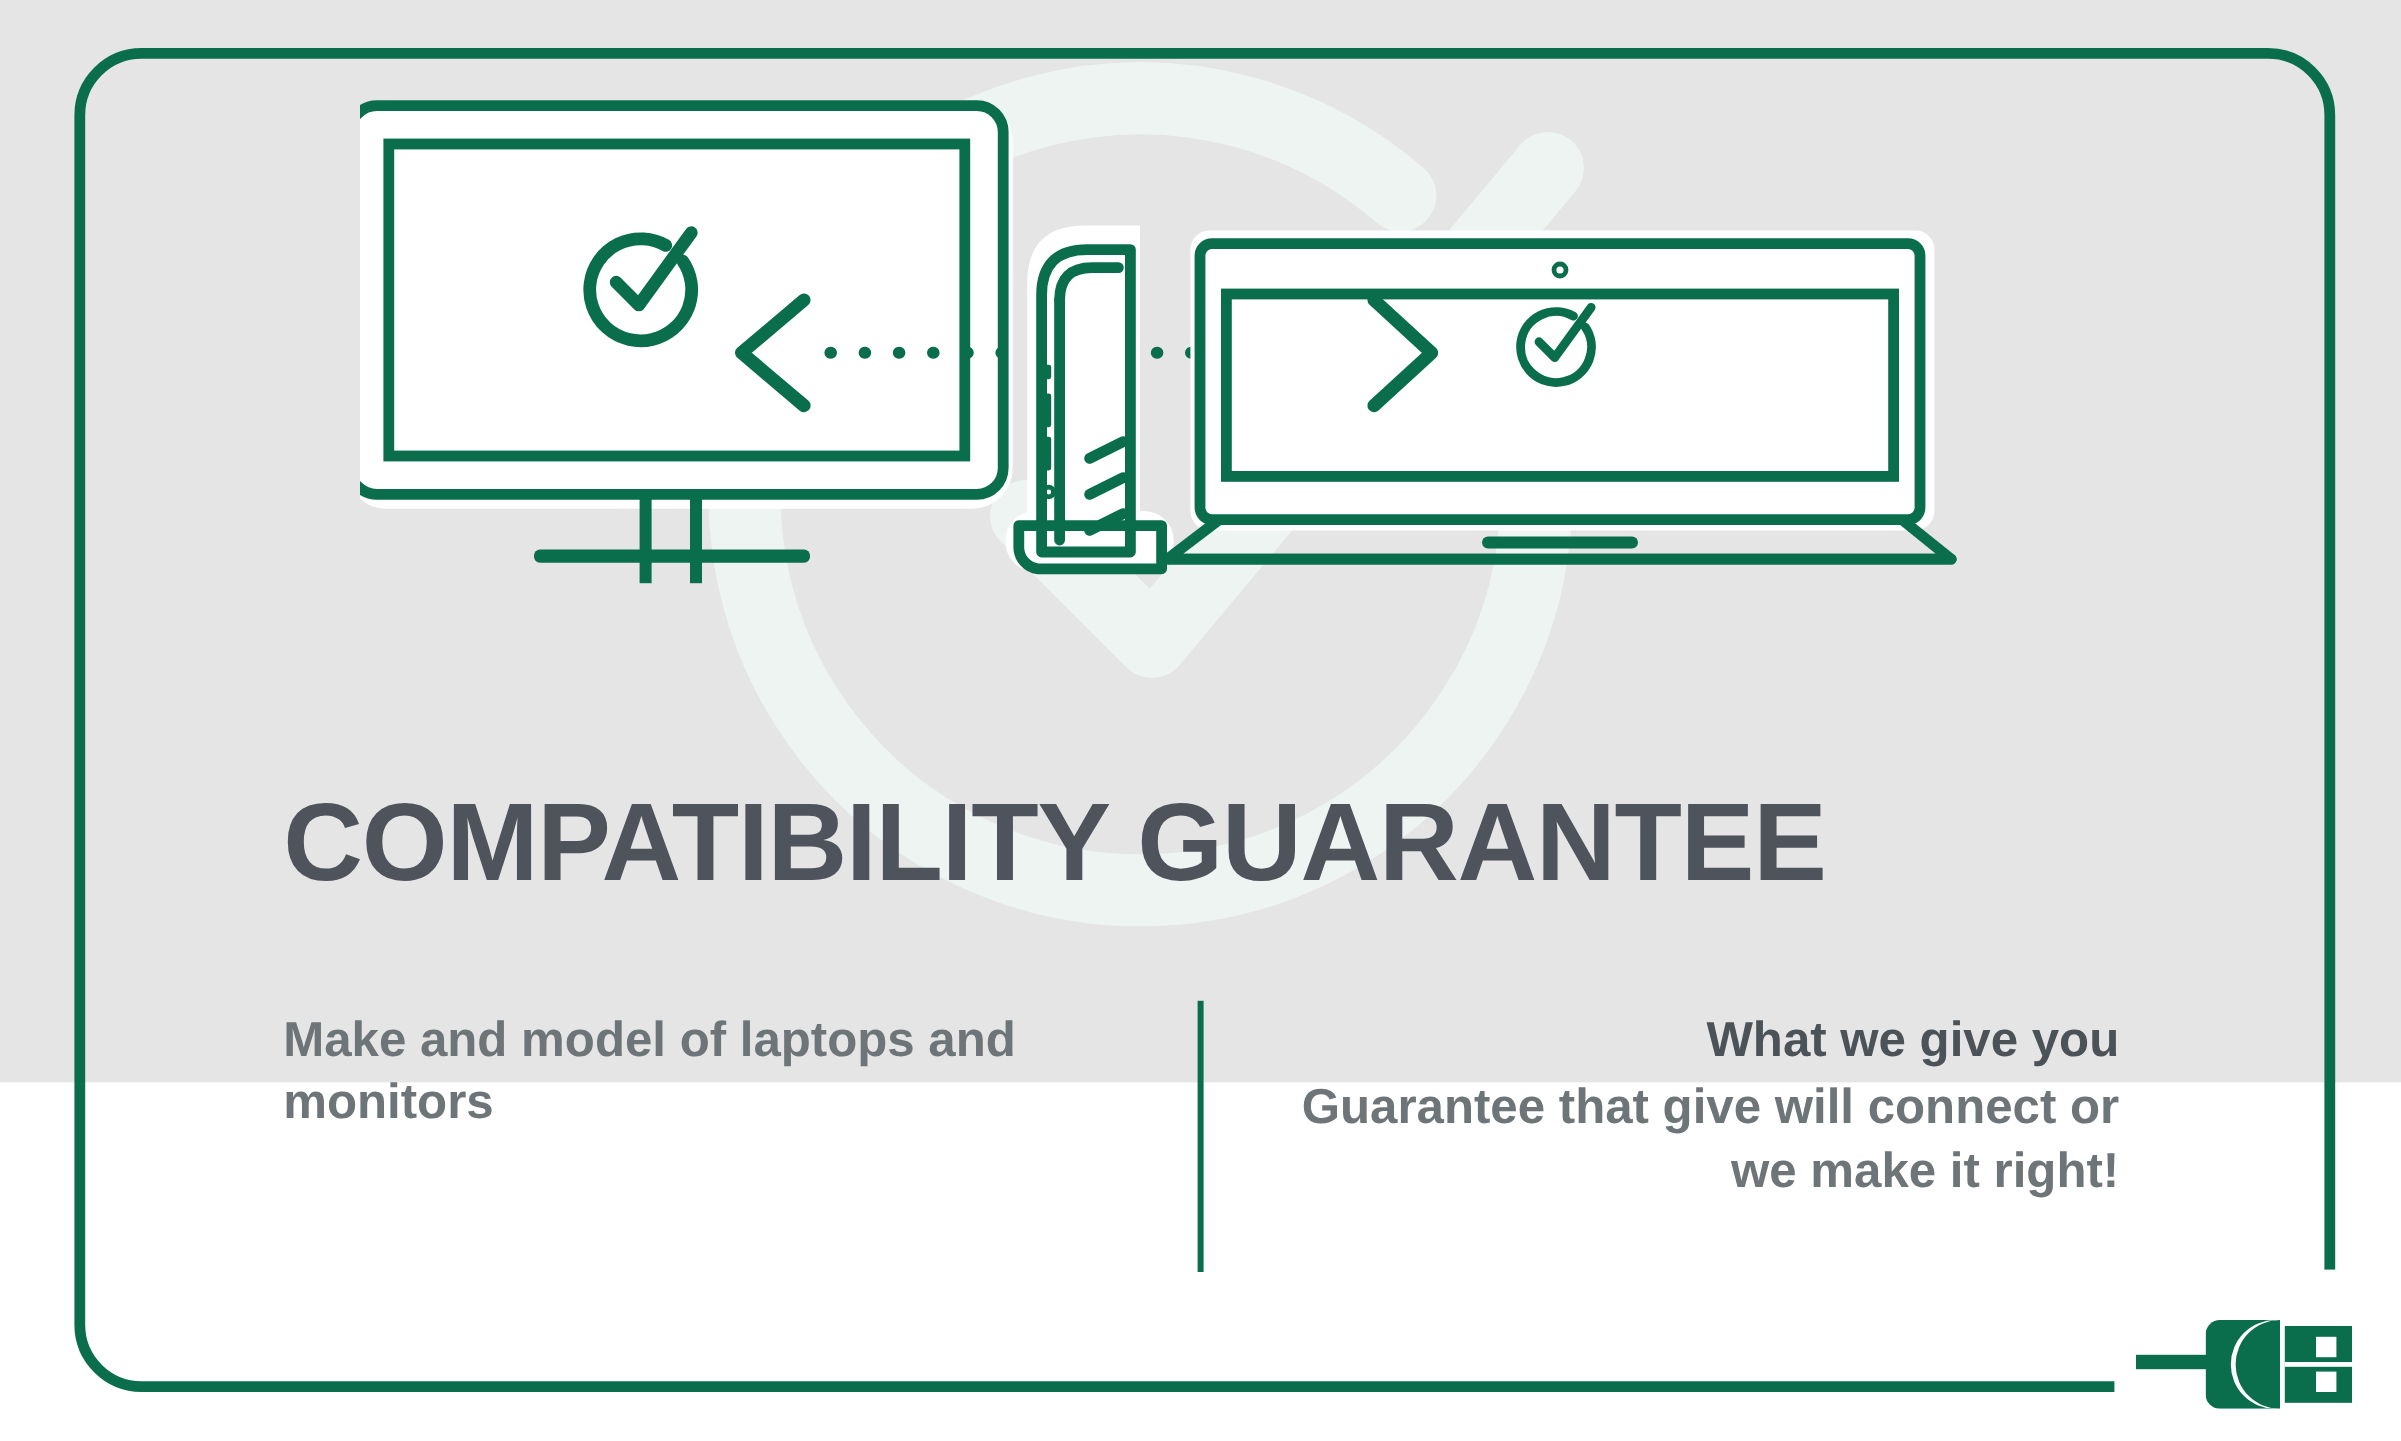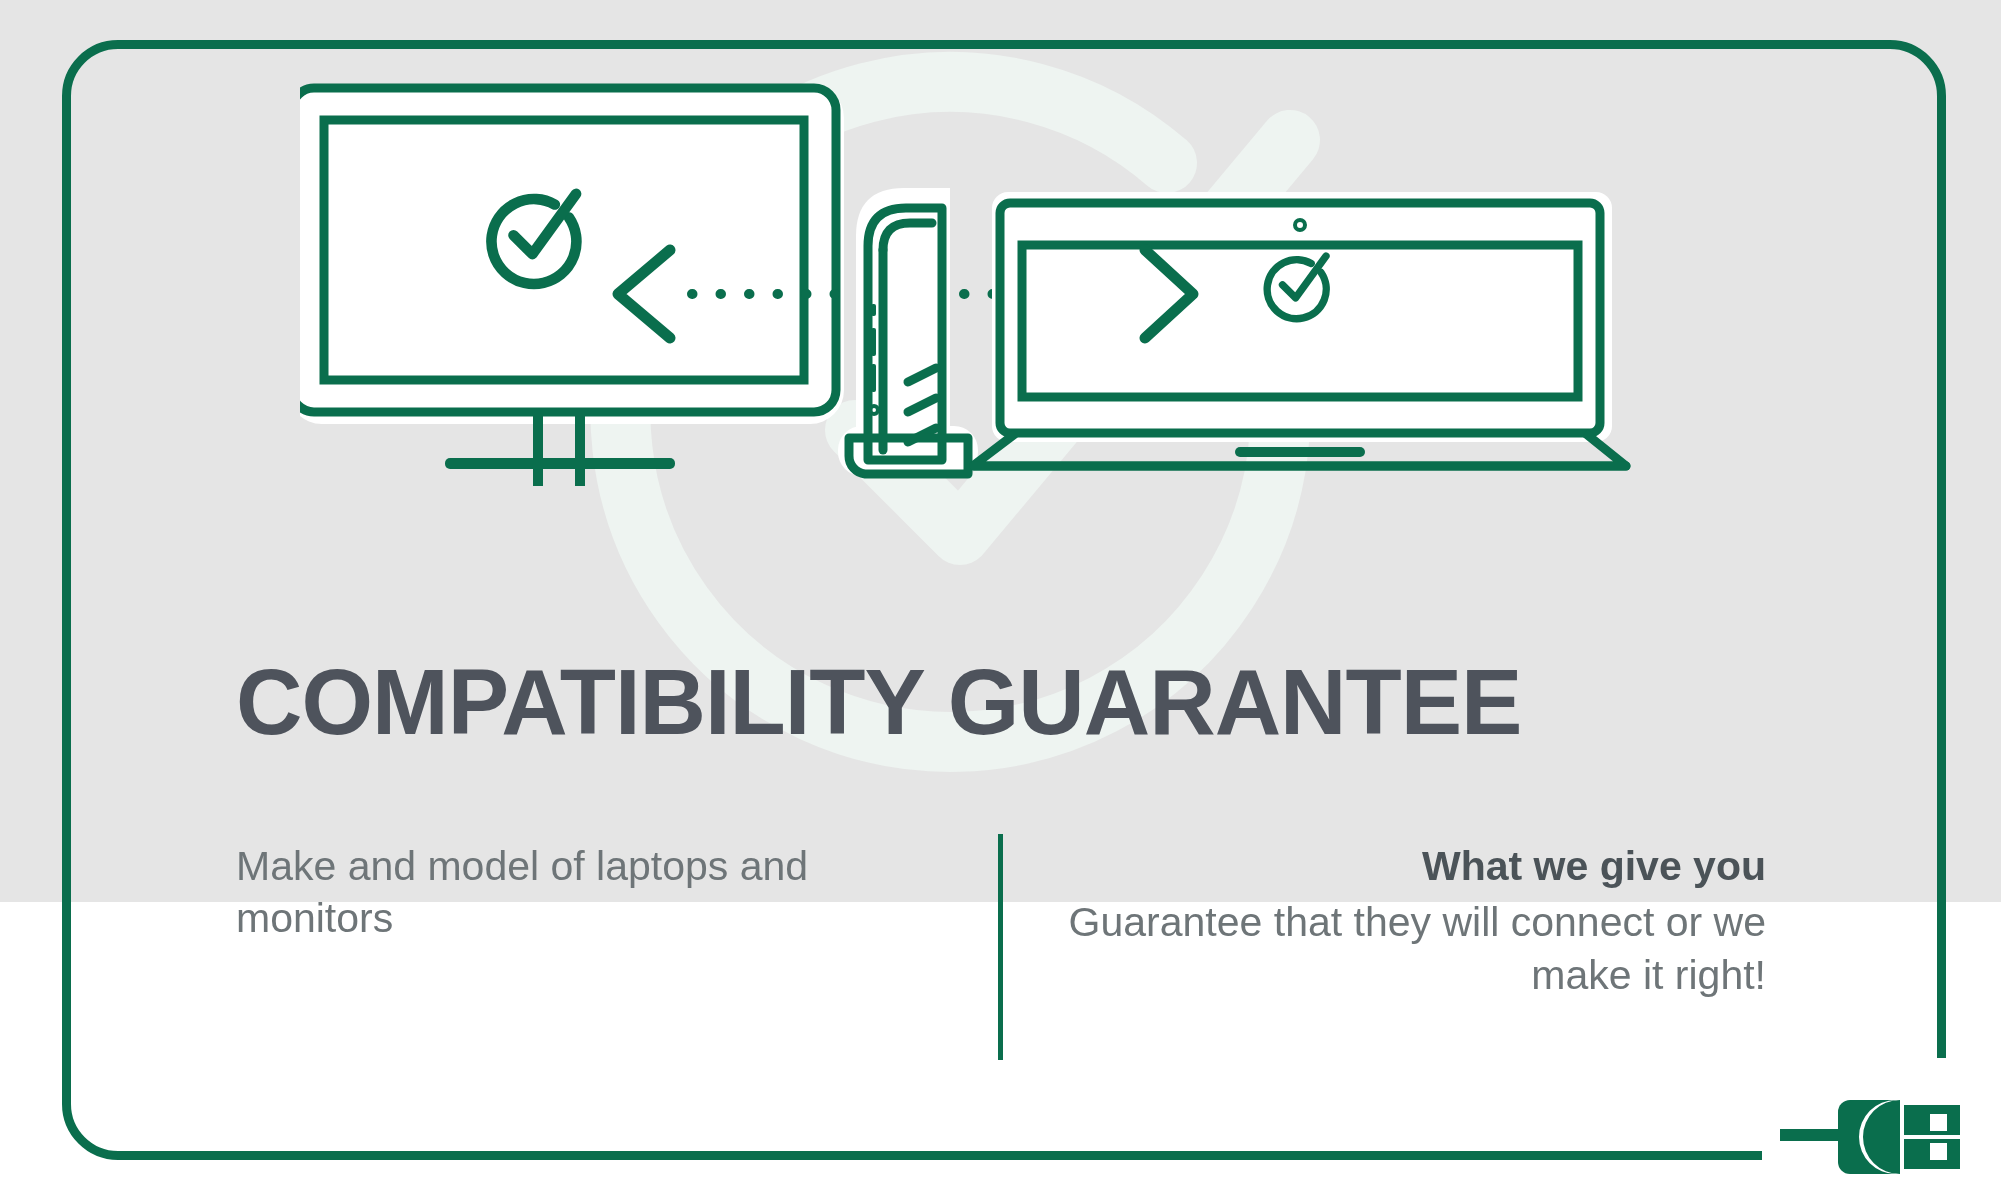--- a/index.html
+++ b/index.html
@@ -106,21 +106,21 @@
   .col-head {
     font-size: 41px;
     font-weight: bold;
     color: #4b5358;
     line-height: 1.28;
     margin: 0 0 4px 0;
     white-space: nowrap;
   }
   .col-body {
     font-size: 41px;
-    font-weight: normal;
+    font-weight: bold;
     color: #6e7578;
     line-height: 1.28;
     margin: 0;
   }
 
   .divider {
     position: absolute;
     left: 998px;
     top: 834px;
     width: 5px;
@@ -246,21 +246,21 @@
   <div class="title">COMPATIBILITY GUARANTEE</div>
 
   <div class="divider"></div>
 
   <div class="columns">
     <div class="col col-left">
       <p class="col-body">Make and model of laptops and monitors</p>
     </div>
     <div class="col col-right">
       <p class="col-head">What we give you</p>
-      <p class="col-body">Guarantee that they will connect or we make it right!</p>
+      <p class="col-body">Guarantee that give will connect or we make it right!</p>
     </div>
   </div>
 
   <div class="frame-notch"></div>
   <div class="frame-notch-v"></div>
 
   <div class="usb-cable"></div>
 
   <svg class="usb-logo" viewBox="0 0 122 74" xmlns="http://www.w3.org/2000/svg" aria-hidden="true">
 

